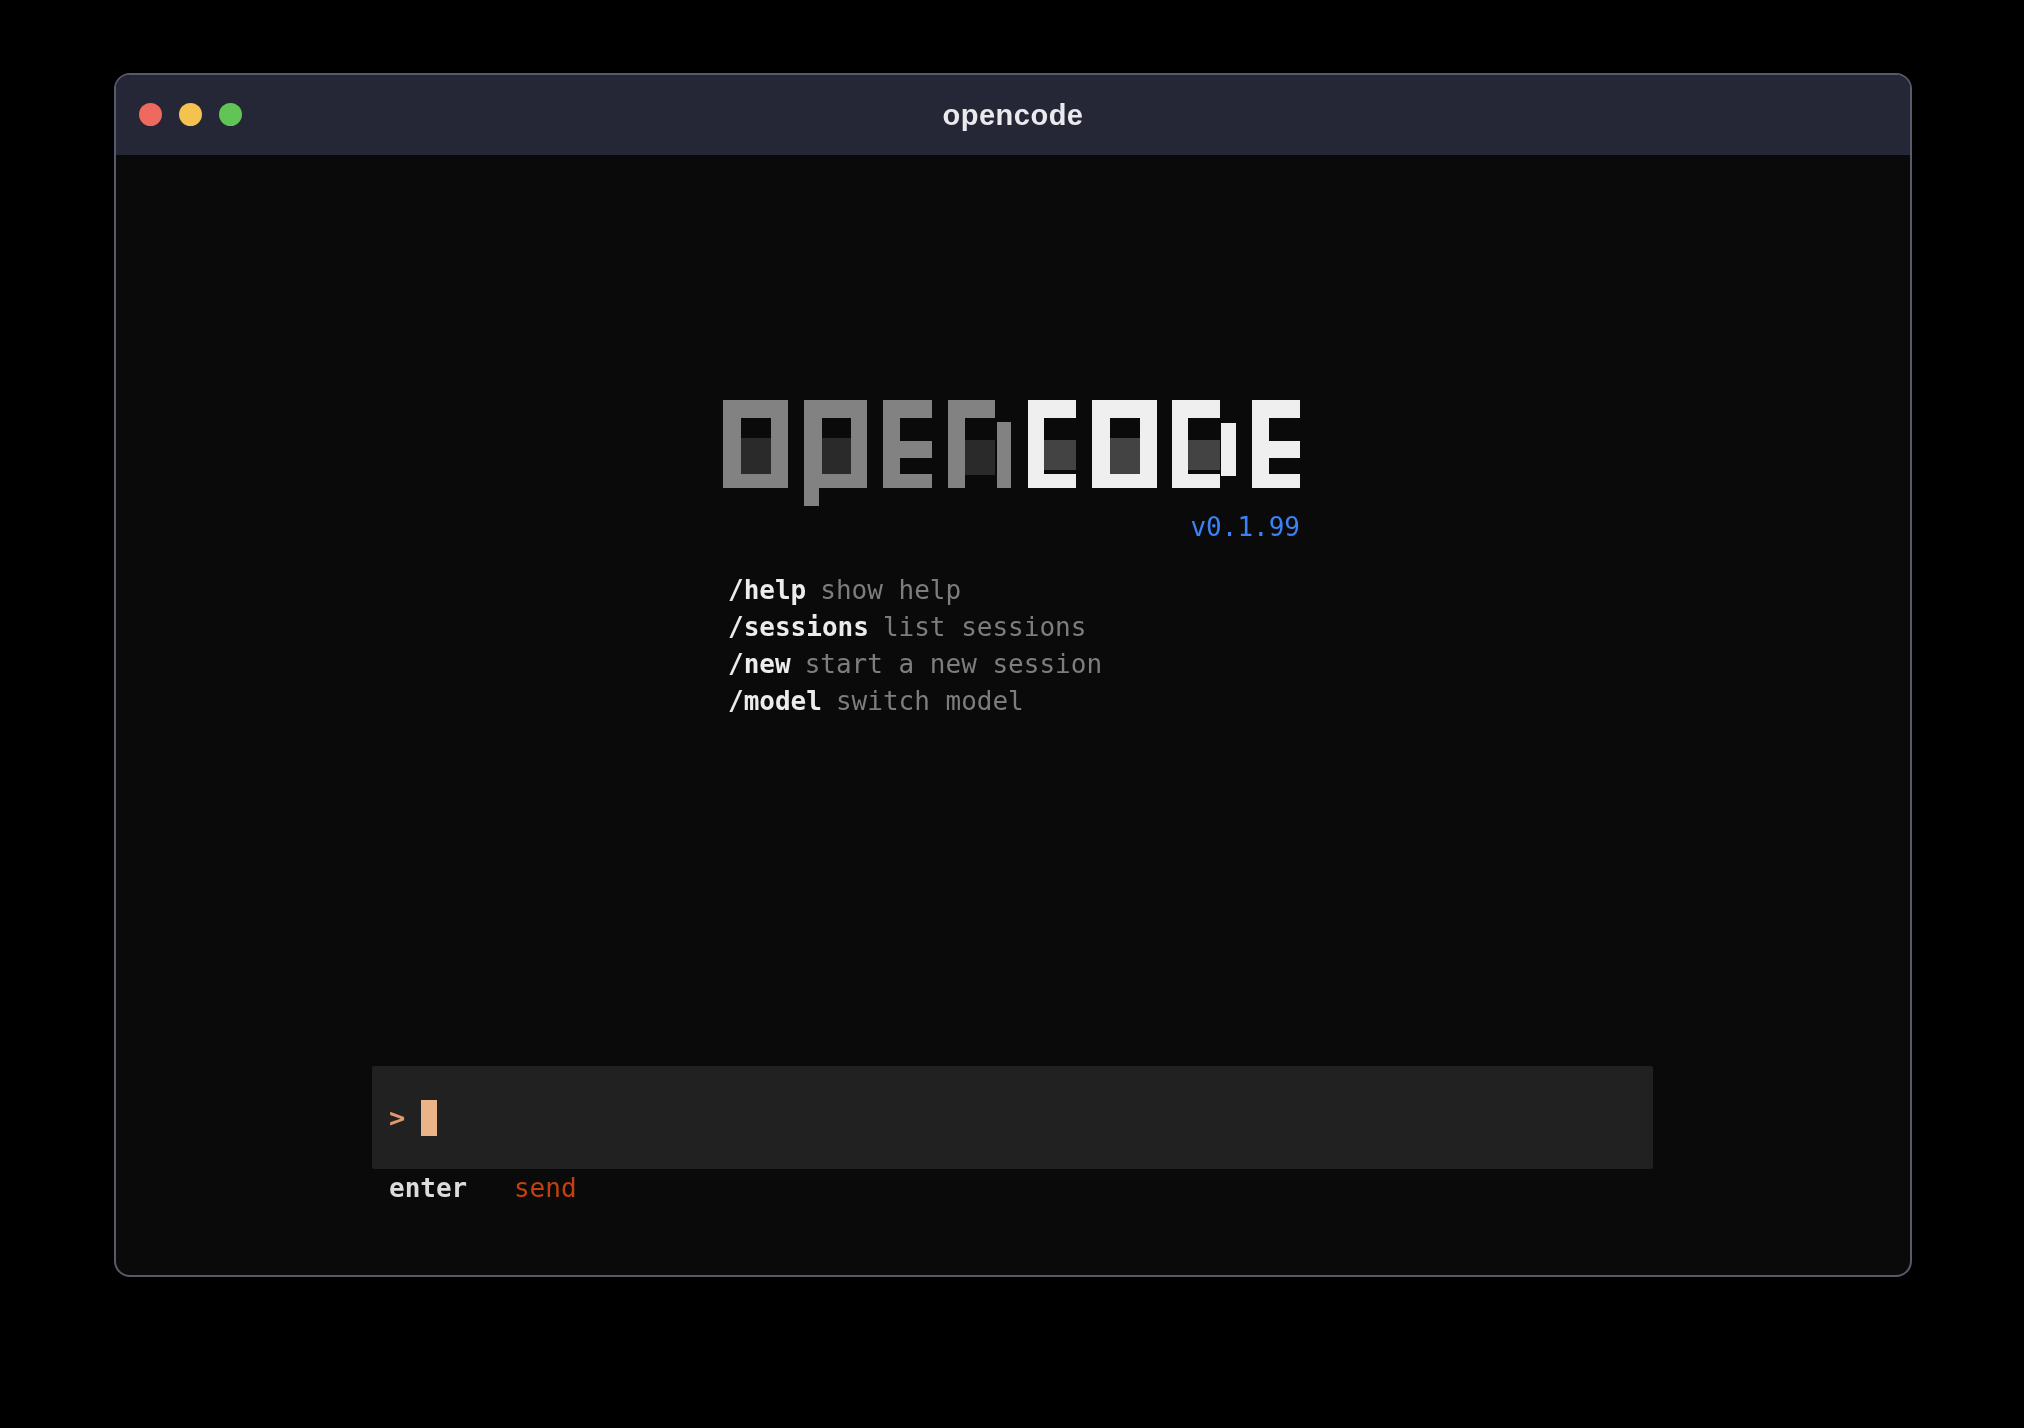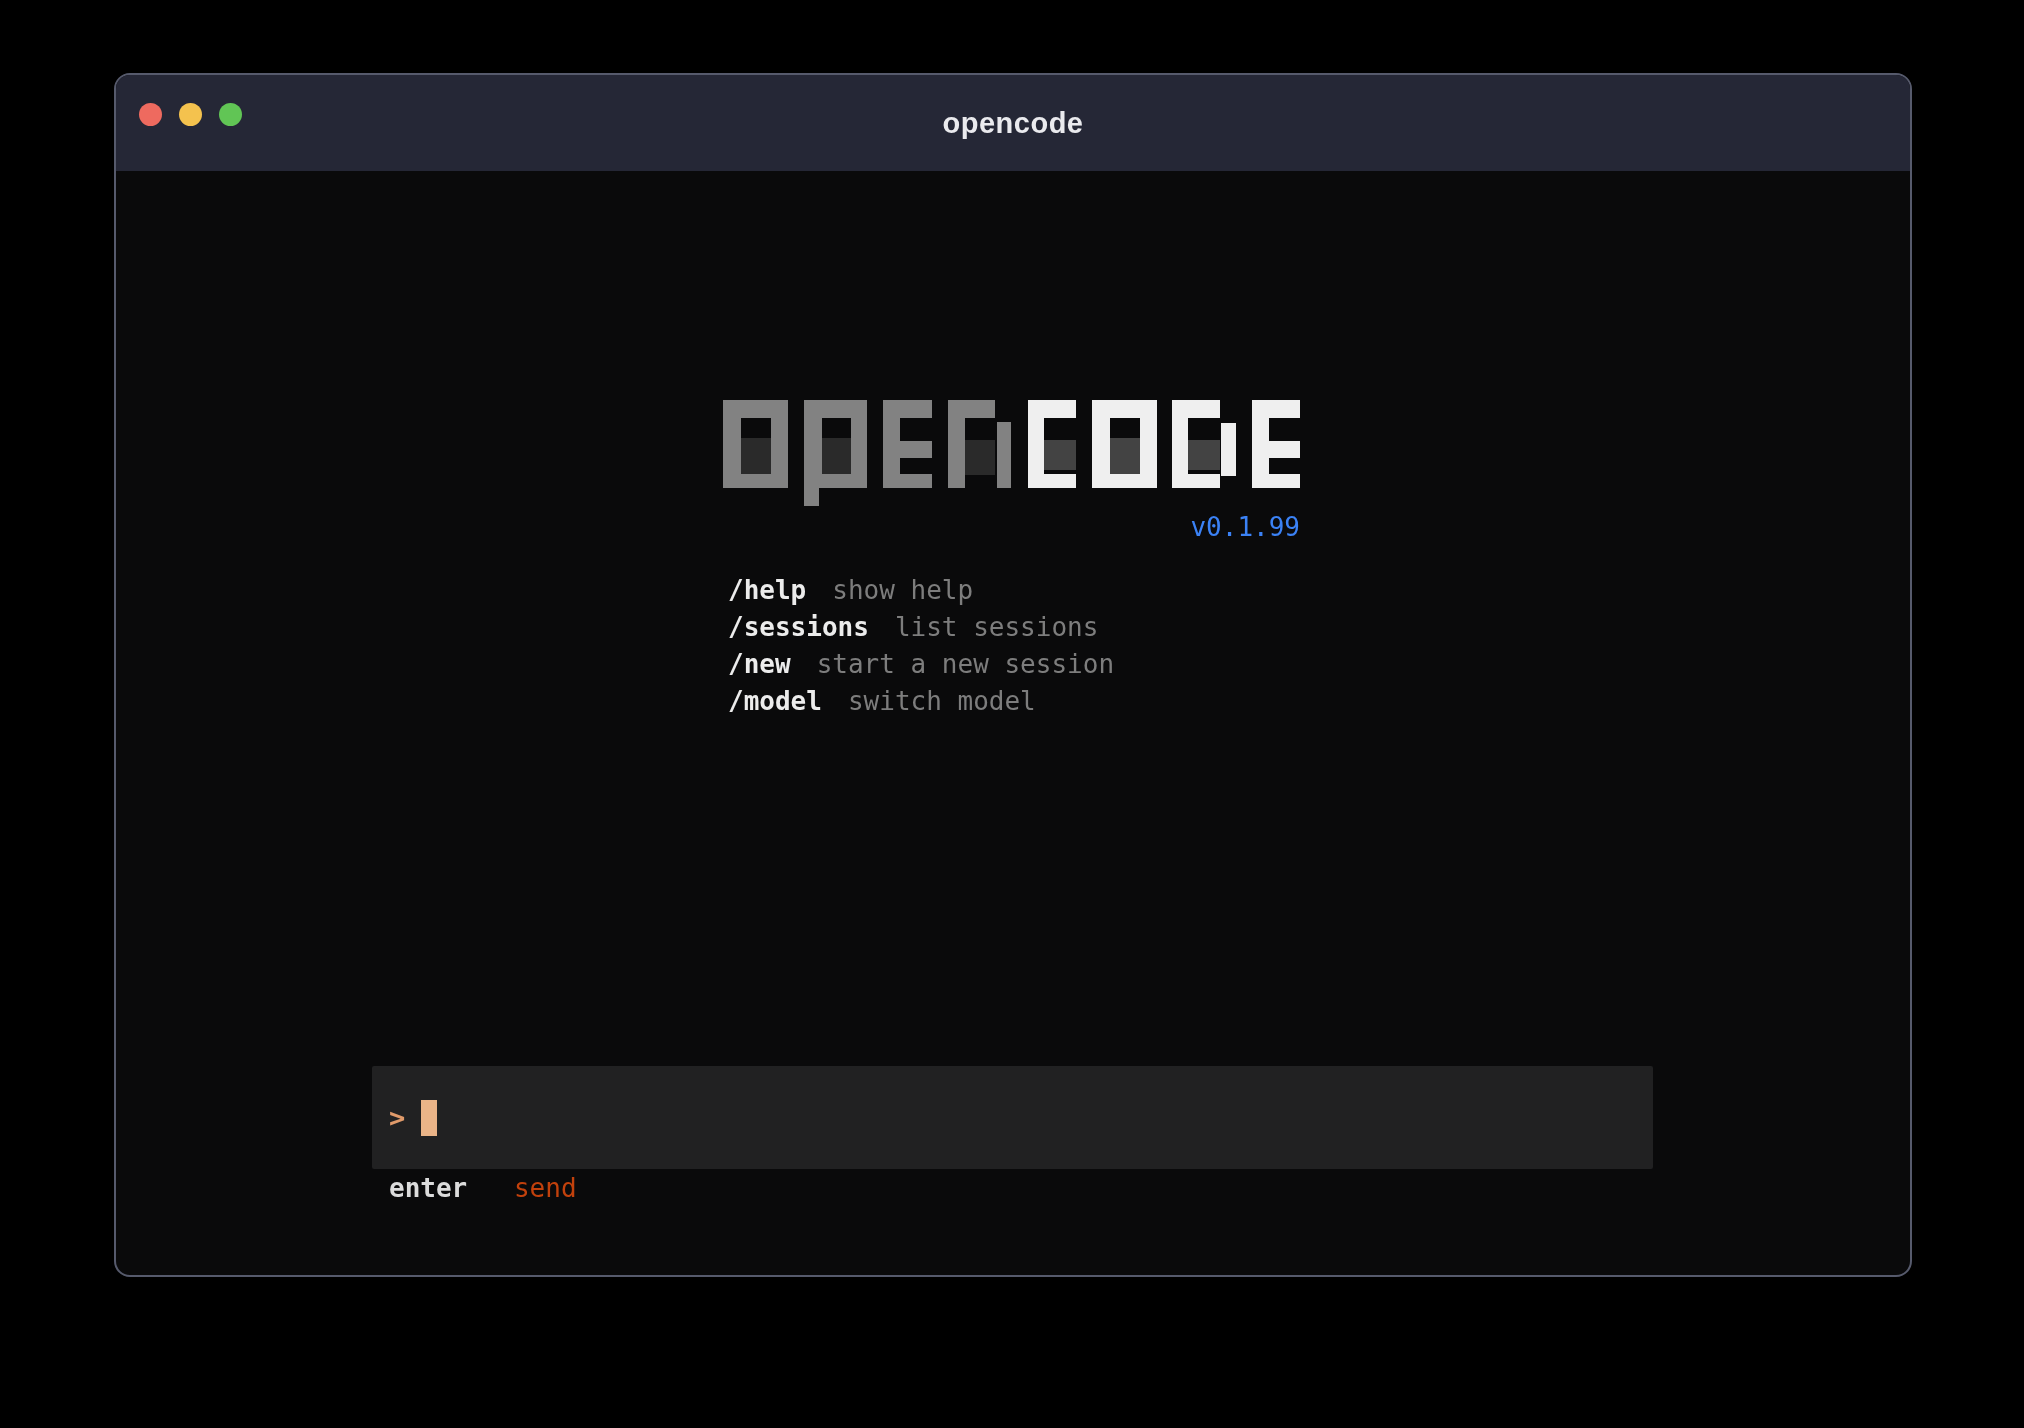--- a/index.html
+++ b/index.html
@@ -24,21 +24,21 @@
   body{font-family:"DejaVu Sans Mono","Liberation Mono",monospace;}
 
   .window{
     position:absolute;left:114px;top:73px;width:1798px;height:1204px;
     background:var(--window-bg);
     border:2px solid var(--window-border);
     border-radius:16px;
     overflow:hidden;
   }
   .titlebar{
-    position:absolute;left:0;top:0;width:100%;height:96px;
+    position:absolute;left:0;top:0;width:100%;height:80px;
     background:var(--titlebar);
     display:flex;align-items:center;justify-content:center;
   }
   .traffic{
     position:absolute;left:23px;top:28px;display:flex;gap:17px;
   }
   .light{width:23px;height:23px;border-radius:50%;}
   .light.red{background:var(--traffic-red);}
   .light.yellow{background:var(--traffic-yellow);}
   .light.green{background:var(--traffic-green);}
@@ -53,21 +53,21 @@
   .lg .dimIn{fill:var(--logo-dim-inner);}
   .lg .brightIn{fill:var(--logo-bright-inner);}
   .lg .bg{fill:var(--window-bg);}
 
   .version{
     position:absolute;left:607px;top:437px;width:577px;
     text-align:right;font-size:26px;color:#3b82f6;
   }
 
   .commands{position:absolute;left:612px;top:497px;}
-  .cmd-row{display:flex;gap:26px;height:36.8px;align-items:center;font-size:26px;white-space:pre;}
+  .cmd-row{display:flex;gap:14px;height:36.8px;align-items:center;font-size:26px;white-space:pre;}
   .cmd-name{color:var(--text-bright);font-weight:bold;}
   .cmd-desc{color:var(--text-muted);}
 
   .input-box{
     position:absolute;left:256px;top:991px;width:1281px;height:103px;
     background:var(--input-bg);border-radius:2px;
     display:flex;align-items:center;padding-left:17px;
   }
   .prompt-symbol{color:var(--accent-orange);font-size:27px;font-weight:bold;line-height:1;}
   .cursor-block{display:inline-block;width:16px;height:36px;background:var(--cursor);margin-left:16px;}

